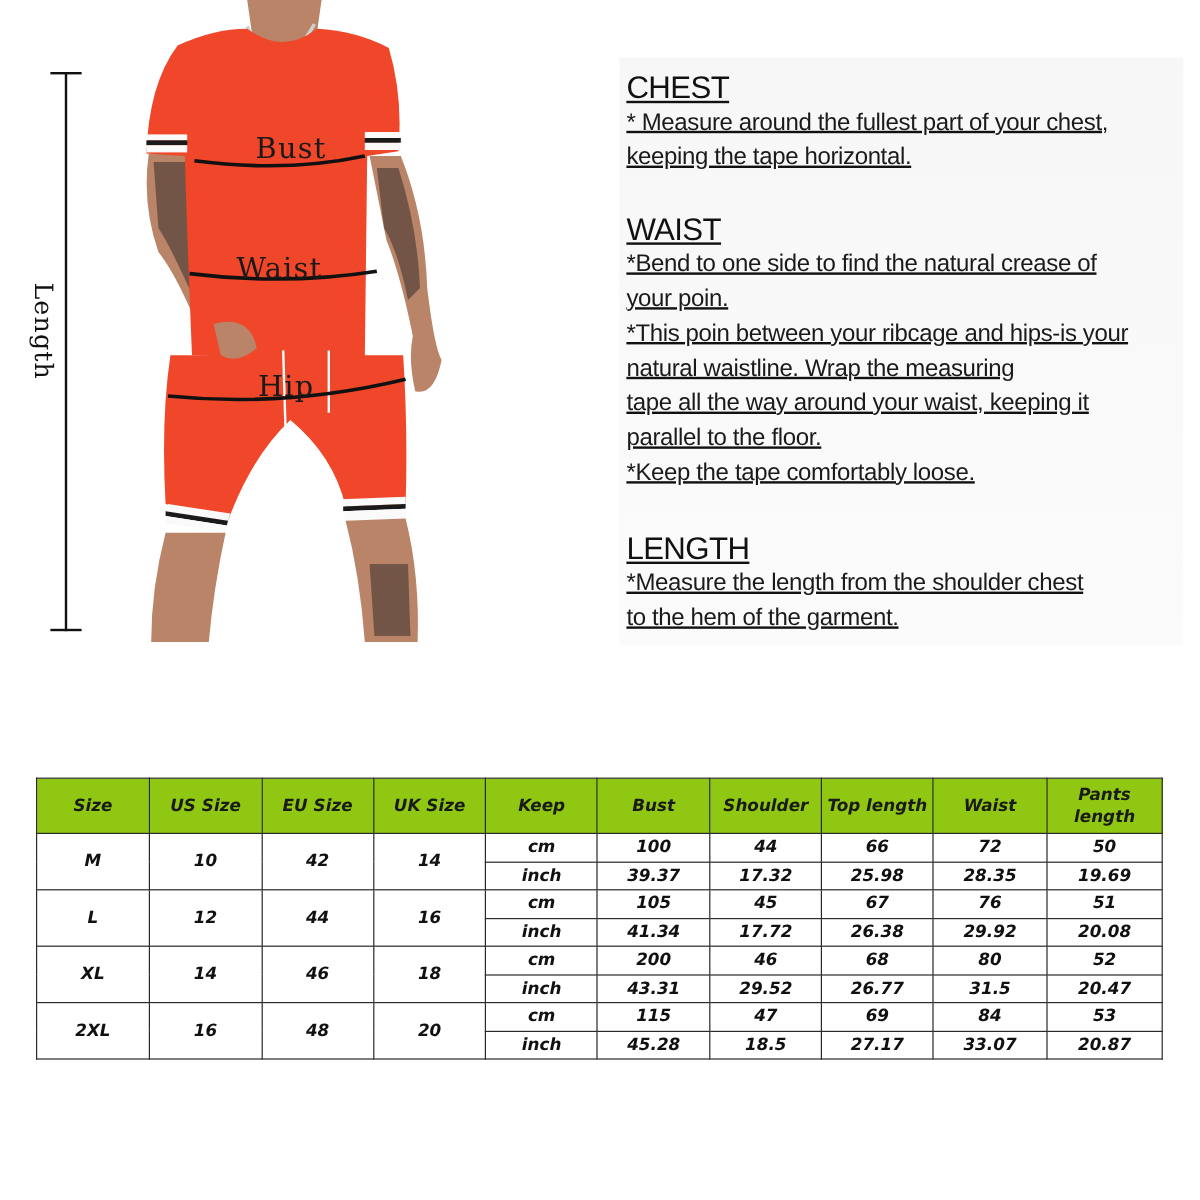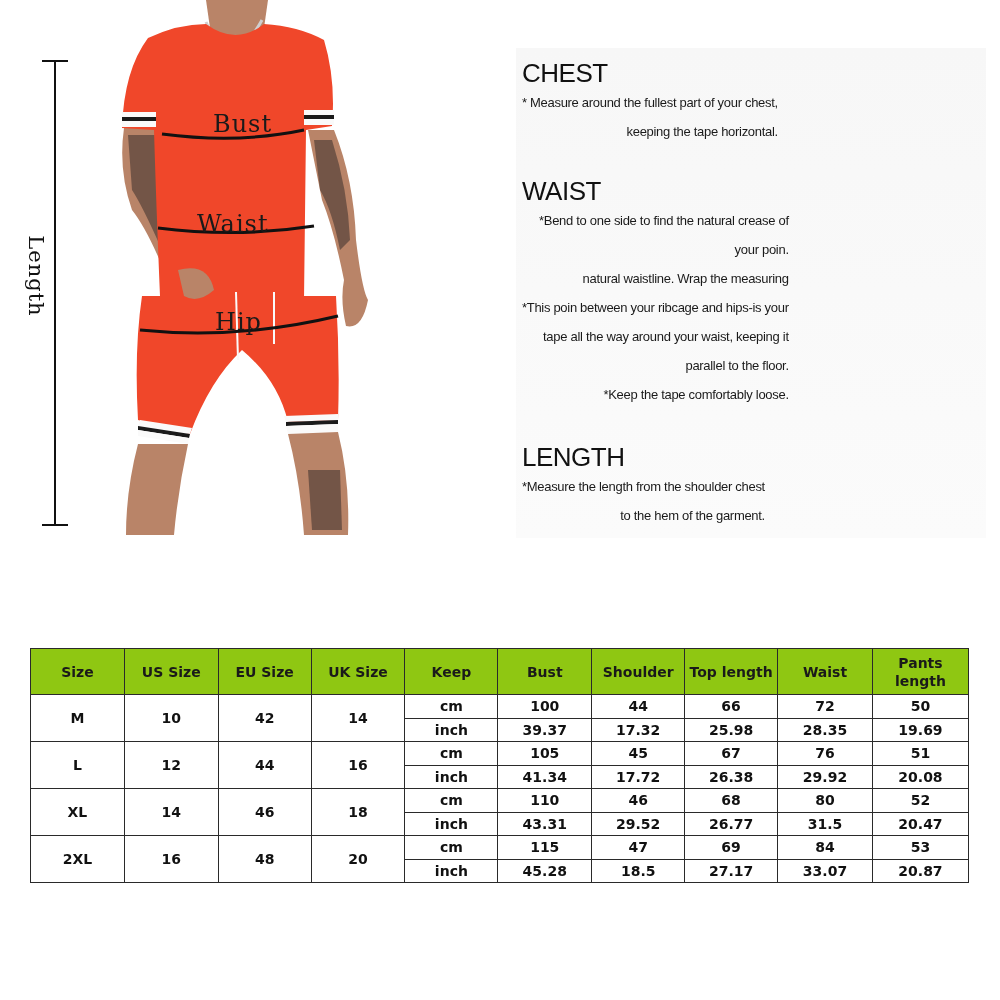--- a/index.html
+++ b/index.html
@@ -23,28 +23,28 @@
   .stripe-b { fill: #1a1a1a; }
   .stripe-w { fill: #fafafa; }
   .measure-label {
     position: absolute; font-family: "DejaVu Serif", serif; font-size: 24px; color: #1a1a1a;
     letter-spacing: 1px;
   }
 
   
   .instructions { position: absolute; left: 516px; top: 48px; width: 470px; height: 490px;
     background: linear-gradient(#f7f7f7, #fbfbfb); }
-  .instr-section { position: absolute; left: 6px; }
+  .instr-section { position: absolute; left: 6px; text-decoration: underline; }
   .instr-heading { font-family: "Liberation Sans", sans-serif; font-size: 26px; color: #111; letter-spacing: -0.5px; line-height: 30px; }
-  .instr-line { font-family: "Liberation Sans", sans-serif; font-size: 13px; color: #1a1a1a; line-height: 29px; white-space: nowrap; letter-spacing: -0.3px; text-align: right; }
+  .instr-line { font-family: "Liberation Sans", sans-serif; font-size: 20px; color: #1a1a1a; line-height: 29px; white-space: nowrap; letter-spacing: -0.3px; }
 
   
   table.size-table {
     position: absolute; left: 30px; top: 648px; width: 939px; border-collapse: collapse;
-    font-family: "DejaVu Sans", sans-serif; font-weight: bold; font-size: 14px; text-align: center;
+    font-family: "DejaVu Sans", sans-serif; font-weight: bold; font-size: 14px; text-align: center; font-style: italic;
   }
   .size-table th, .size-table td { border: 1.5px solid #2a2a2a; }
   .size-table th { background: #8fc712; height: 46px; font-size: 14px; color: #1a1a1a; line-height: 18px; }
   .size-table td { height: 23.5px; background: #fff; color: #111; padding: 0; }
   .size-table td.span-cell { font-size: 14px; }
 </style>
 </head>
 <body>
 
 <div class="figure">
@@ -105,22 +105,22 @@
 <div class="instructions">
   <div class="instr-section" style="top:10px;">
     <div class="instr-heading">CHEST</div>
     <div class="instr-line">* Measure around the fullest part of your chest,</div>
     <div class="instr-line">keeping the tape horizontal.</div>
   </div>
   <div class="instr-section" style="top:128px;">
     <div class="instr-heading">WAIST</div>
     <div class="instr-line">*Bend to one side to find the natural crease of</div>
     <div class="instr-line">your poin.</div>
+    <div class="instr-line">*This poin between your ribcage and hips-is your</div>
     <div class="instr-line">natural waistline. Wrap the measuring</div>
-    <div class="instr-line">*This poin between your ribcage and hips-is your</div>
     <div class="instr-line">tape all the way around your waist, keeping it</div>
     <div class="instr-line">parallel to the floor.</div>
     <div class="instr-line">*Keep the tape comfortably loose.</div>
   </div>
   <div class="instr-section" style="top:394px;">
     <div class="instr-heading">LENGTH</div>
     <div class="instr-line">*Measure the length from the shoulder chest</div>
     <div class="instr-line">to the hem of the garment.</div>
   </div>
 </div>
@@ -195,21 +195,21 @@
       <td>29.92</td>
       <td>20.08</td>
     </tr>
 
     <tr>
       <td rowspan="2" class="span-cell">XL</td>
       <td rowspan="2" class="span-cell">14</td>
       <td rowspan="2" class="span-cell">46</td>
       <td rowspan="2" class="span-cell">18</td>
       <td>cm</td>
-      <td>110</td>
+      <td>200</td>
       <td>46</td>
       <td>68</td>
       <td>80</td>
       <td>52</td>
     </tr>
     <tr>
       <td>inch</td>
       <td>43.31</td>
       <td>29.52</td>
       <td>26.77</td>

